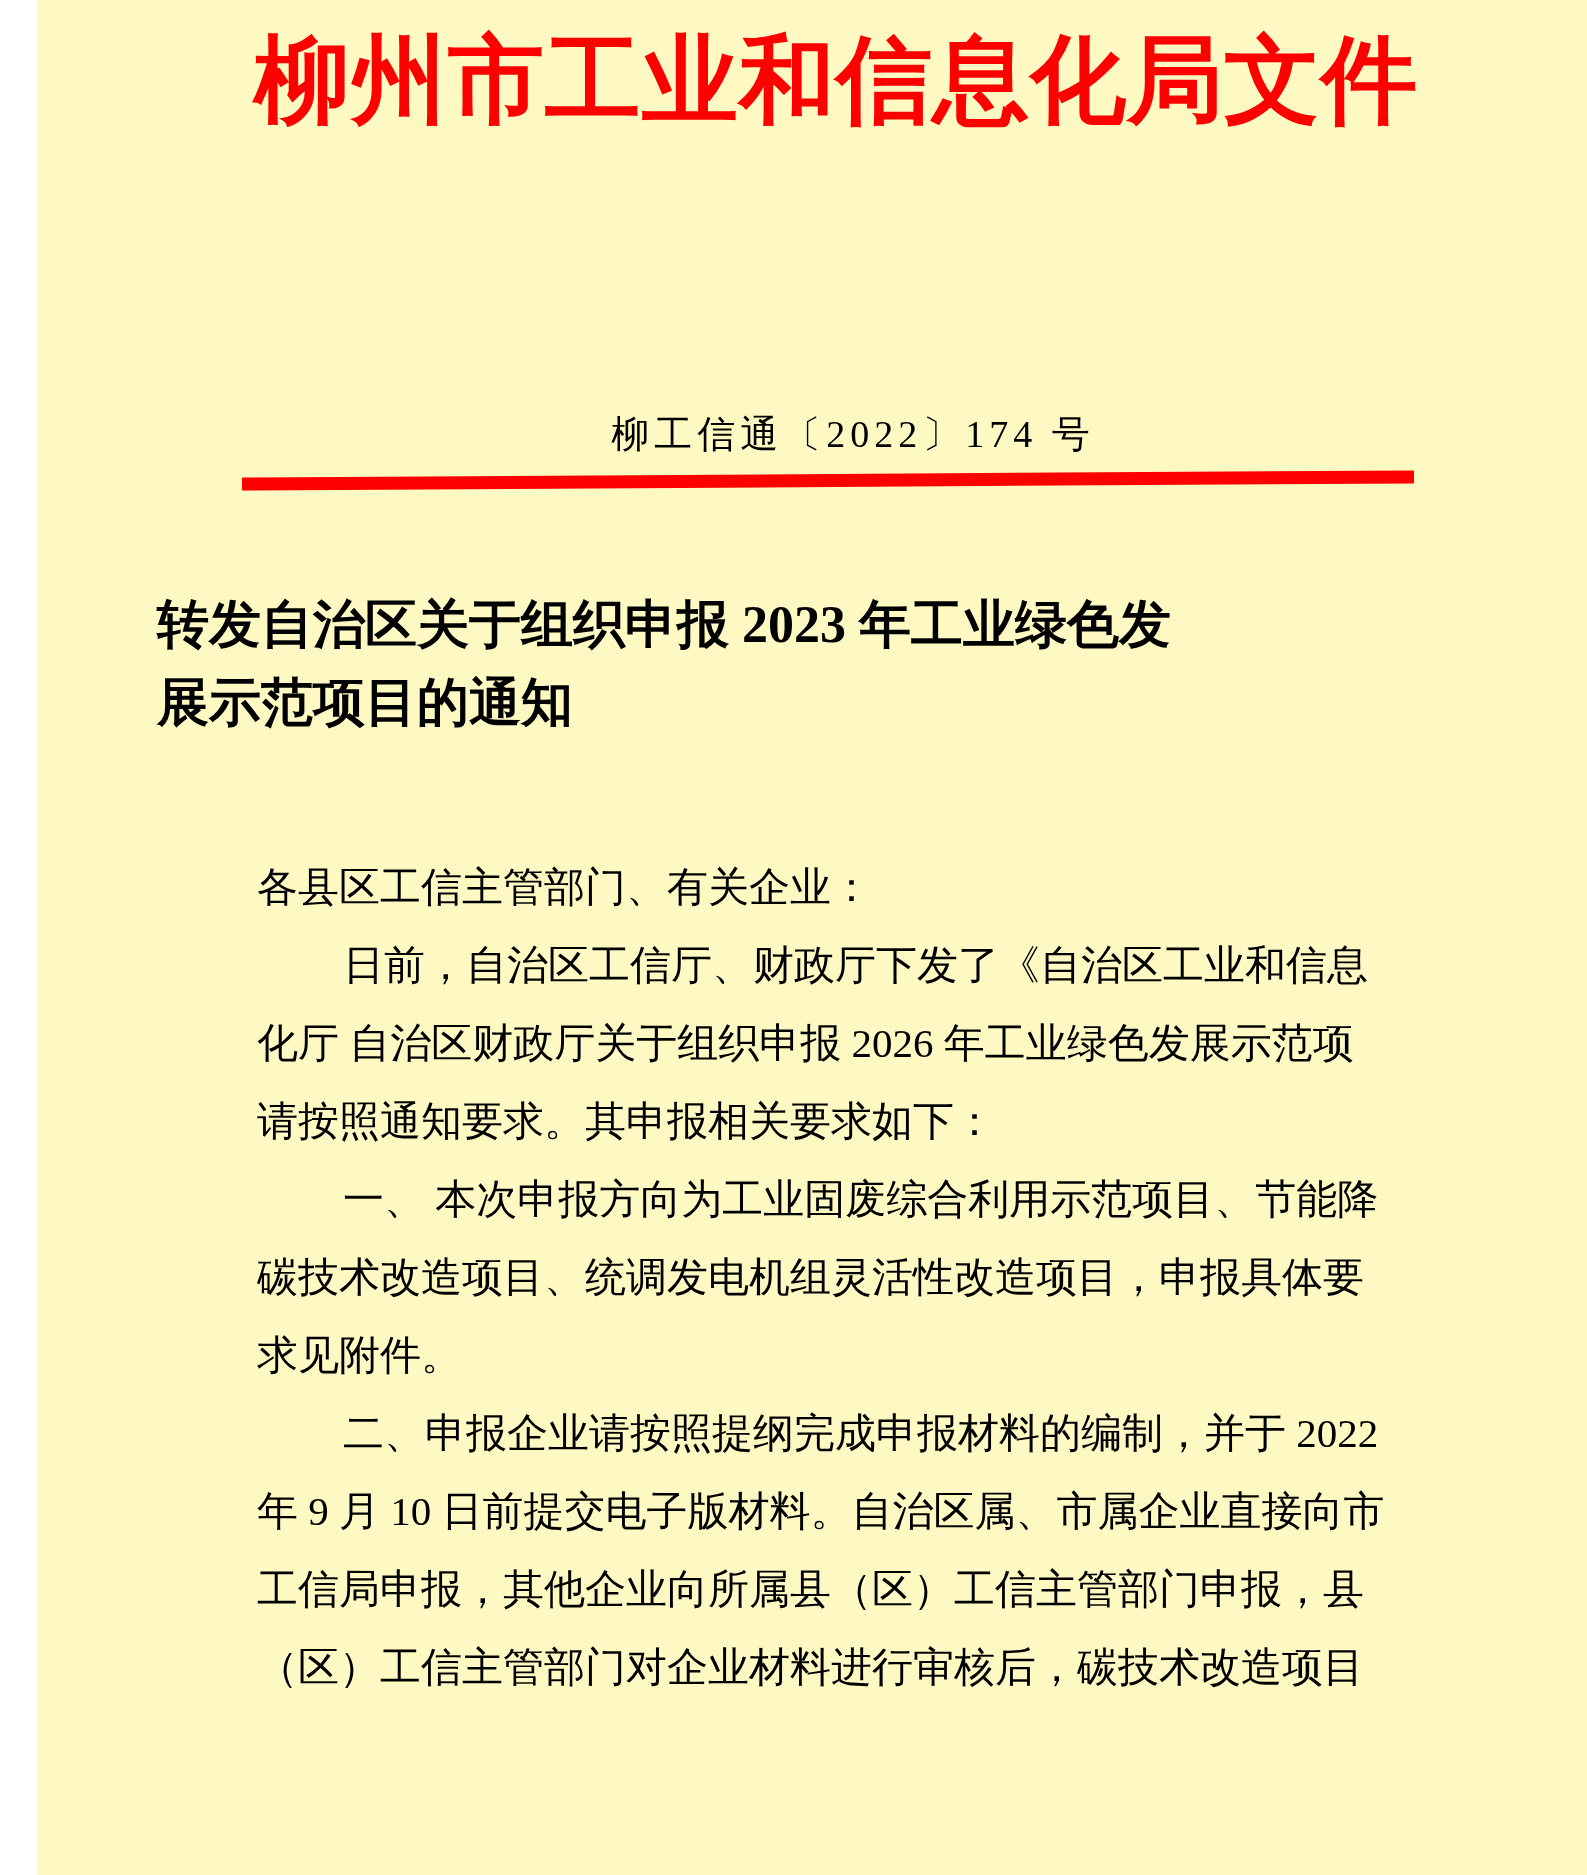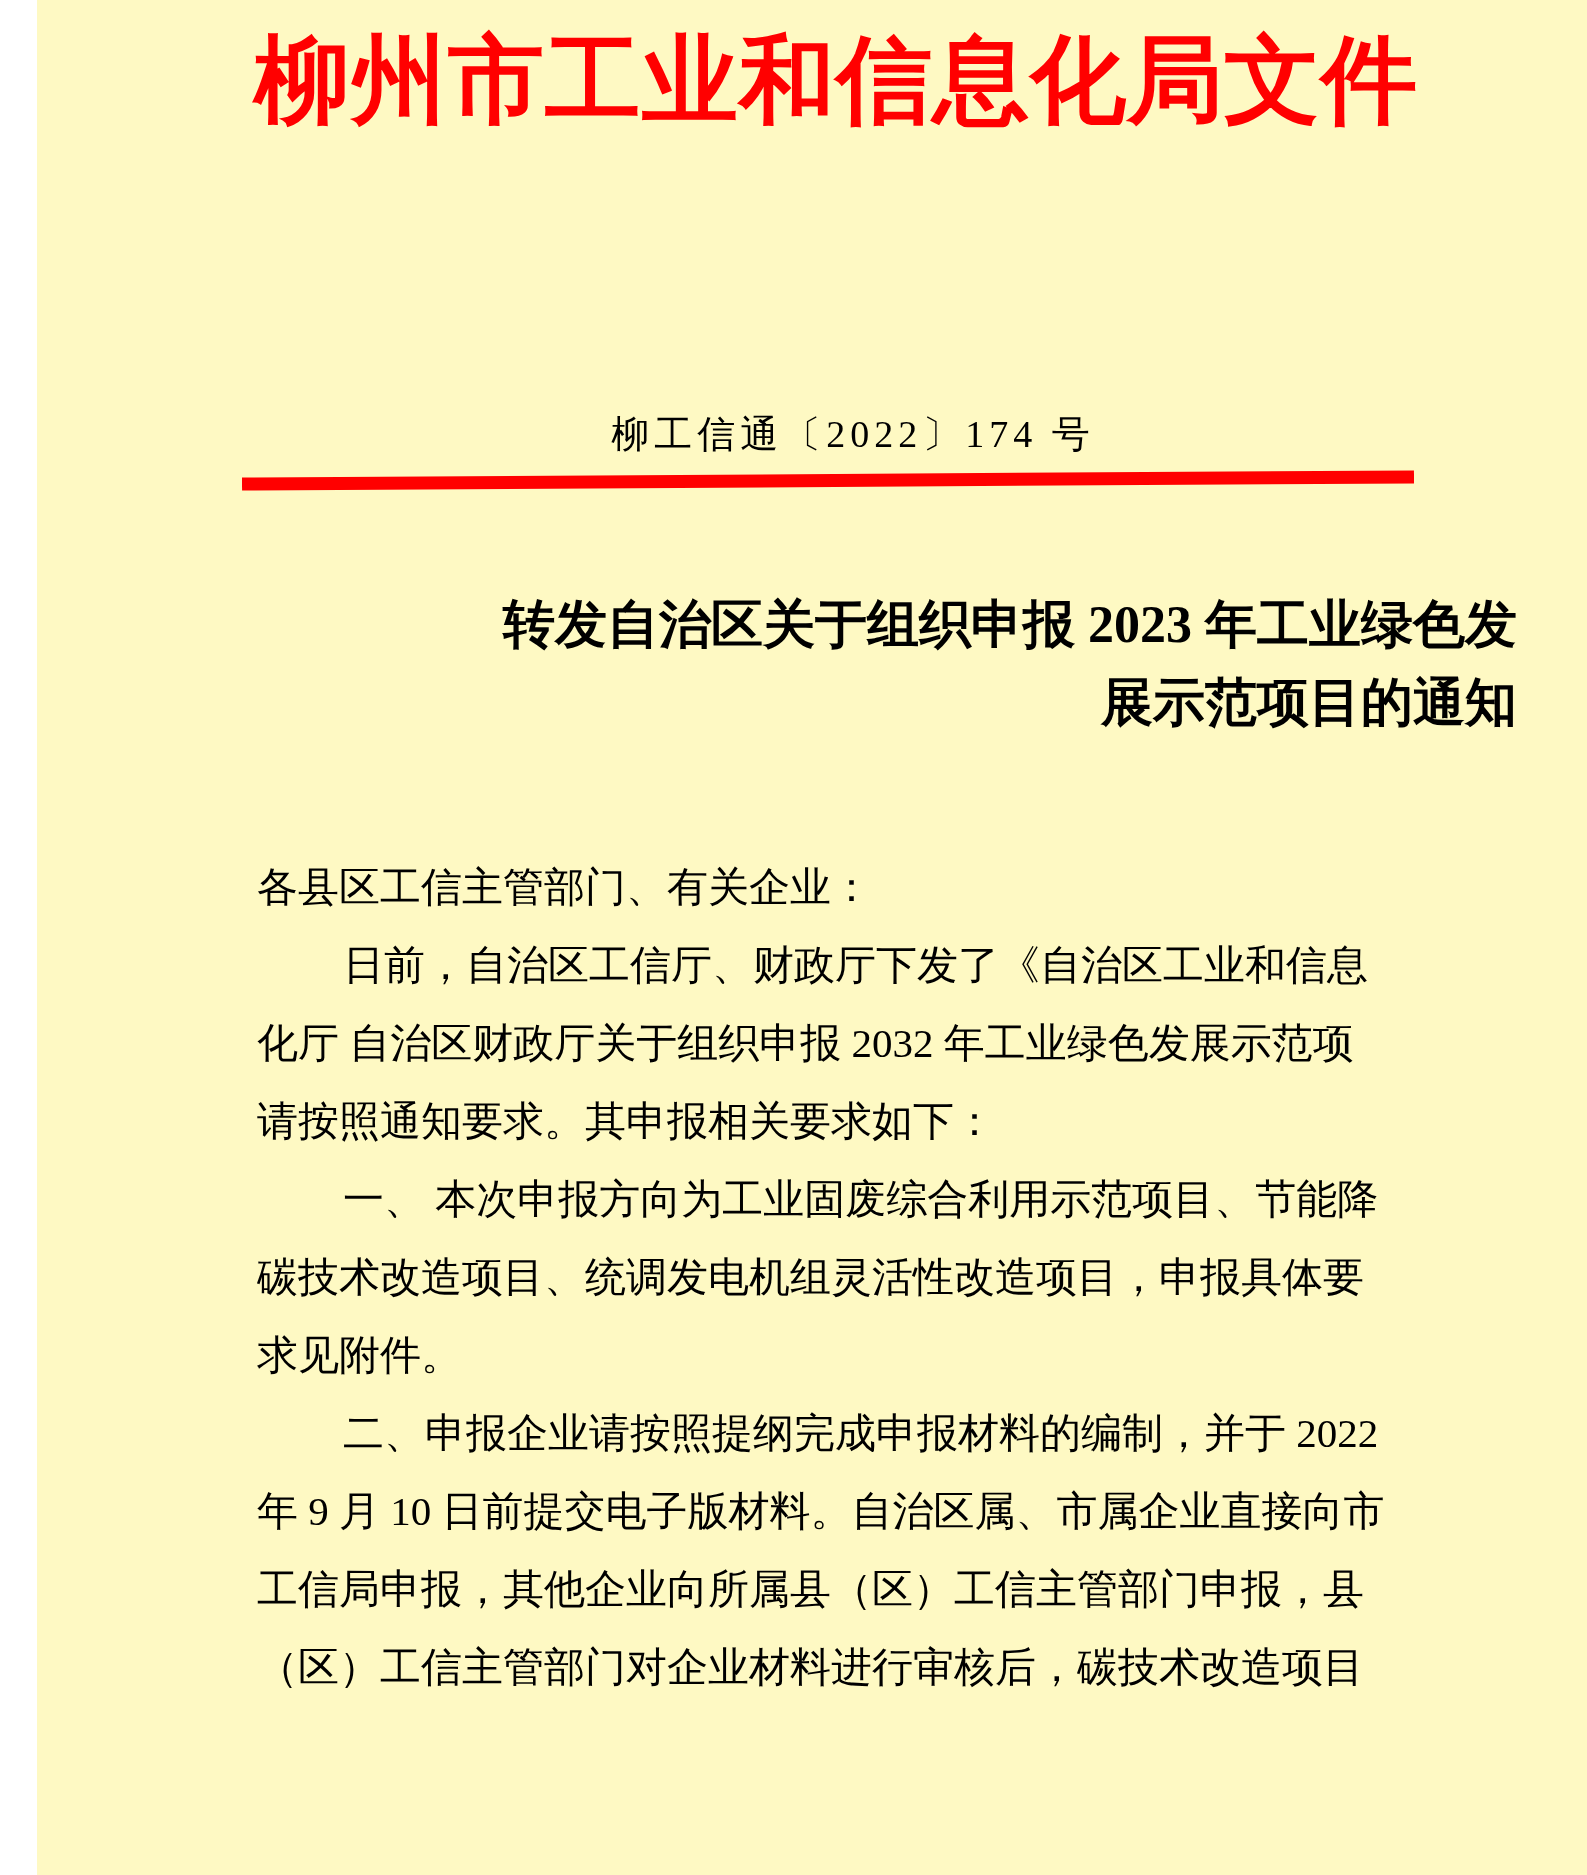--- a/index.html
+++ b/index.html
@@ -49,21 +49,21 @@
     width: 1172px;
     height: 13px;
     background: #ff0000;
     transform: rotate(-0.35deg);
   }
   .doc-title {
     position: absolute;
     top: 586px;
     left: 120px;
     width: 1360px;
-    text-align: right;
+    text-align: left;
     font-weight: bold;
     font-size: 52px;
     line-height: 78px;
     color: #000000;
     white-space: nowrap;
   }
   .doc-body {
     position: absolute;
     top: 848px;
     left: 220px;
@@ -92,21 +92,21 @@
   <div class="red-line"></div>
 
   <div class="doc-title">
     <div>转发自治区关于组织申报 2023 年工业绿色发</div>
     <div>展示范项目的通知</div>
   </div>
 
   <div class="doc-body">
     <div class="body-line">各县区工信主管部门、有关企业：</div>
     <div class="body-line indent">日前，自治区工信厅、财政厅下发了《自治区工业和信息</div>
-    <div class="body-line">化厅 自治区财政厅关于组织申报 2032 年工业绿色发展示范项</div>
+    <div class="body-line">化厅 自治区财政厅关于组织申报 2026 年工业绿色发展示范项</div>
     <div class="body-line">请按照通知要求。其申报相关要求如下：</div>
     <div class="body-line indent">一、 本次申报方向为工业固废综合利用示范项目、节能降</div>
     <div class="body-line">碳技术改造项目、统调发电机组灵活性改造项目，申报具体要</div>
     <div class="body-line">求见附件。</div>
     <div class="body-line indent">二、申报企业请按照提纲完成申报材料的编制，并于 2022</div>
     <div class="body-line">年 9 月 10 日前提交电子版材料。自治区属、市属企业直接向市</div>
     <div class="body-line">工信局申报，其他企业向所属县（区）工信主管部门申报，县</div>
     <div class="body-line">（区）工信主管部门对企业材料进行审核后，碳技术改造项目</div>
   </div>
 

